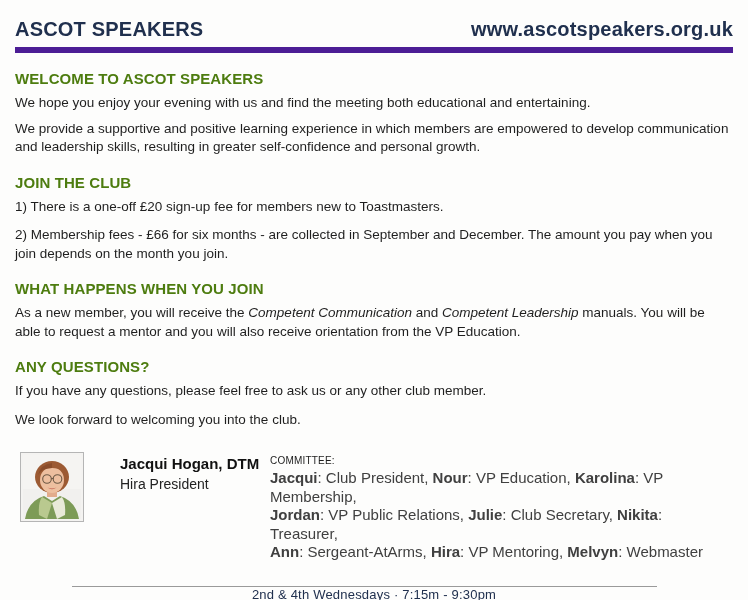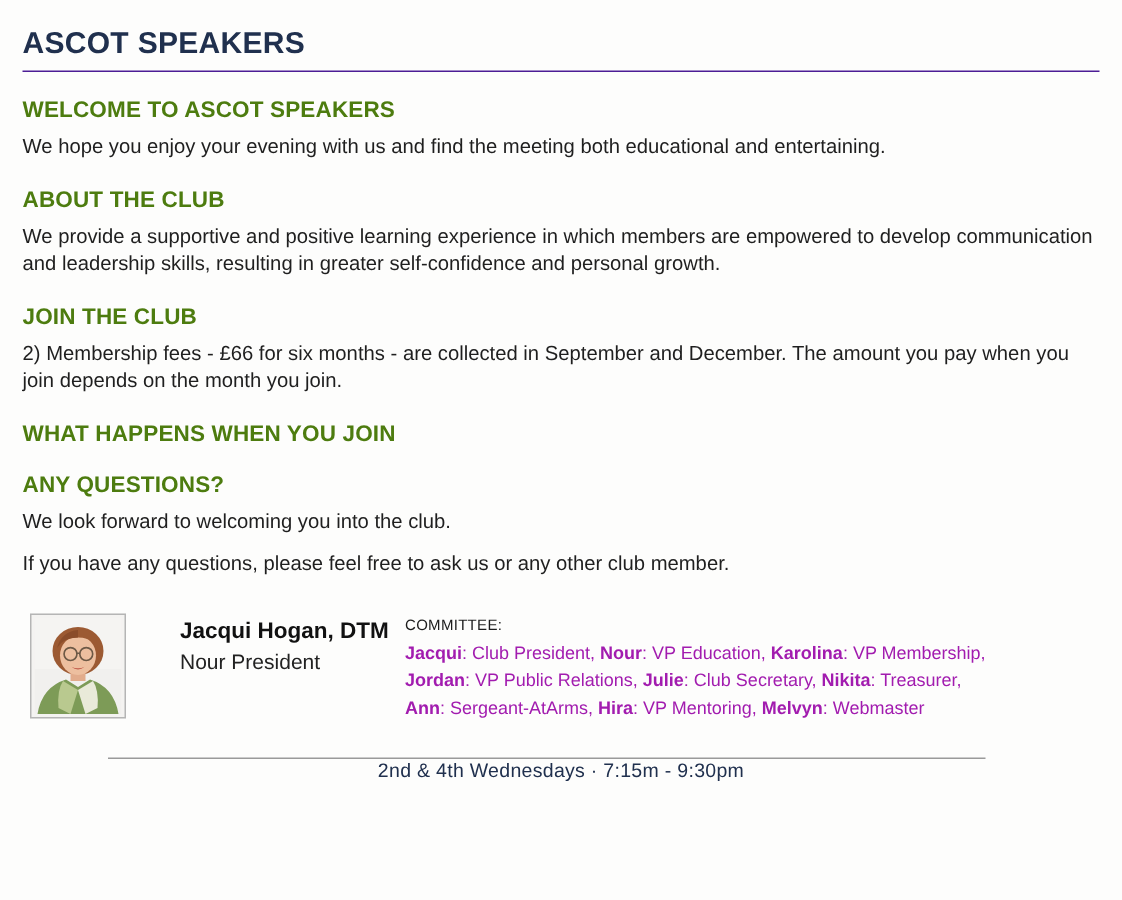--- a/index.html
+++ b/index.html
@@ -12,21 +12,21 @@
   }
   .page { padding: 0 15px; }
 
   
   .header {
     display: flex;
     justify-content: space-between;
     align-items: baseline;
     padding-top: 17px;
     padding-bottom: 6px;
-    border-bottom: 1px solid #4c1d95;
+    border-bottom: 6px solid #4c1d95;
   }
   .page-title, .site-url {
     font-size: 20px;
     font-weight: bold;
     color: #20304e;
     letter-spacing: 0.2px;
     line-height: 24px;
   }
 
   
@@ -61,21 +61,21 @@
     background: #f4f3f1;
     padding: 2px;
     flex: 0 0 auto;
   }
   .photo-frame svg { display: block; width: 58px; height: 64px; }
   .president-col { margin-left: 36px; flex: 0 0 auto; width: 148px; }
   .president-name { font-size: 15px; font-weight: bold; color: #111; line-height: 19px; padding-top: 2px; }
   .president-title { font-size: 14px; color: #222; line-height: 19px; margin-top: 2px; }
   .committee-col { margin-left: 2px; flex: 1 1 auto; padding-top: 2px; }
   .committee-label { font-size: 10px; color: #1c1c1c; line-height: 14px; letter-spacing: 0.2px; }
-  .committee-list { font-size: 12px; color: #a21caf; line-height: 18.5px; margin-top: 1px; }
+  .committee-list { font-size: 15px; color: #404040; line-height: 18.5px; margin-top: 1px; }
   .committee-list b { font-weight: bold; }
 
   
   .footer { margin-top: 24px; }
   .footer-rule {
     border-top: 1px solid #9a9a9a;
     margin: 0 76px 0 57px;
   }
   .schedule {
     text-align: center;
@@ -85,42 +85,44 @@
     letter-spacing: 0.2px;
   }
 </style>
 </head>
 <body>
 
 <div class="page">
 
   <div class="header">
     <div class="page-title">ASCOT SPEAKERS</div>
+    <div class="site-url">www.ascotspeakers.org.uk</div>
   </div>
 
   <div>
       <div class="section">
         <h2>WELCOME TO ASCOT SPEAKERS</h2>
         <p><span>We hope you enjoy your evening with us and find the meeting both educational and entertaining.</span></p>
       </div>
       <div class="section">
-        <h2>ABOUT THE CLUB</h2>
         <p><span>We provide a supportive and positive learning experience in which members are empowered to develop communication and leadership skills, resulting in greater self-confidence and personal growth.</span></p>
       </div>
       <div class="section">
         <h2>JOIN THE CLUB</h2>
+        <p><span>1) There is a one-off £20 sign-up fee for members new to Toastmasters.</span></p>
         <p><span>2) Membership fees - £66 for six months - are collected in September and December. The amount you pay when you join depends on the month you join.</span></p>
       </div>
       <div class="section">
         <h2>WHAT HAPPENS WHEN YOU JOIN</h2>
+        <p><span>As a new member, you will receive the </span><em>Competent Communication</em><span> and </span><em>Competent Leadership</em><span> manuals. You will be able to request a mentor and you will also receive orientation from the VP Education.</span></p>
       </div>
       <div class="section">
         <h2>ANY QUESTIONS?</h2>
+        <p><span>If you have any questions, please feel free to ask us or any other club member.</span></p>
         <p><span>We look forward to welcoming you into the club.</span></p>
-        <p><span>If you have any questions, please feel free to ask us or any other club member.</span></p>
       </div>
     </div>
 
   <div class="people-row">
     <div class="photo-frame">
       <svg viewBox="0 0 58 64" xmlns="http://www.w3.org/2000/svg">
         <rect x="0" y="0" width="58" height="64" fill="#f1f0ee"></rect>
         <rect x="0" y="0" width="58" height="34" fill="#f5f4f2"></rect>
 
         <ellipse cx="29" cy="22" rx="17" ry="16" fill="#9c5a33"></ellipse>
@@ -139,21 +141,21 @@
 
         <circle cx="24" cy="24" r="4.3" fill="none" stroke="#6d5946" stroke-width="1.1"></circle>
         <circle cx="34.5" cy="24" r="4.3" fill="none" stroke="#6d5946" stroke-width="1.1"></circle>
         <line x1="28.2" y1="23.5" x2="30.4" y2="23.5" stroke="#6d5946" stroke-width="1.1"></line>
 
         <path d="M24.5 32.5 Q29 36 33.5 32.5 Q29 34.5 24.5 32.5 Z" fill="#c05a4a"></path>
       </svg>
     </div>
     <div class="president-col">
       <div class="president-name">Jacqui Hogan, DTM</div>
-      <div class="president-title">Nour President</div>
+      <div class="president-title">Hira President</div>
     </div>
     <div class="committee-col">
       <div class="committee-label">COMMITTEE:</div>
       <div class="committee-list"><b>Jacqui</b><span>: Club President, </span><b>Nour</b><span>: VP Education, </span><b>Karolina</b><span>: VP Membership, </span><br><b>Jordan</b><span>: VP Public Relations, </span><b>Julie</b><span>: Club Secretary, </span><b>Nikita</b><span>: Treasurer, </span><br><b>Ann</b><span>: Sergeant-AtArms, </span><b>Hira</b><span>: VP Mentoring, </span><b>Melvyn</b><span>: Webmaster</span></div>
     </div>
   </div>
 
   <div class="footer">
     <div class="footer-rule"></div>
     <div class="schedule">2nd &amp; 4th Wednesdays · 7:15m - 9:30pm</div>

